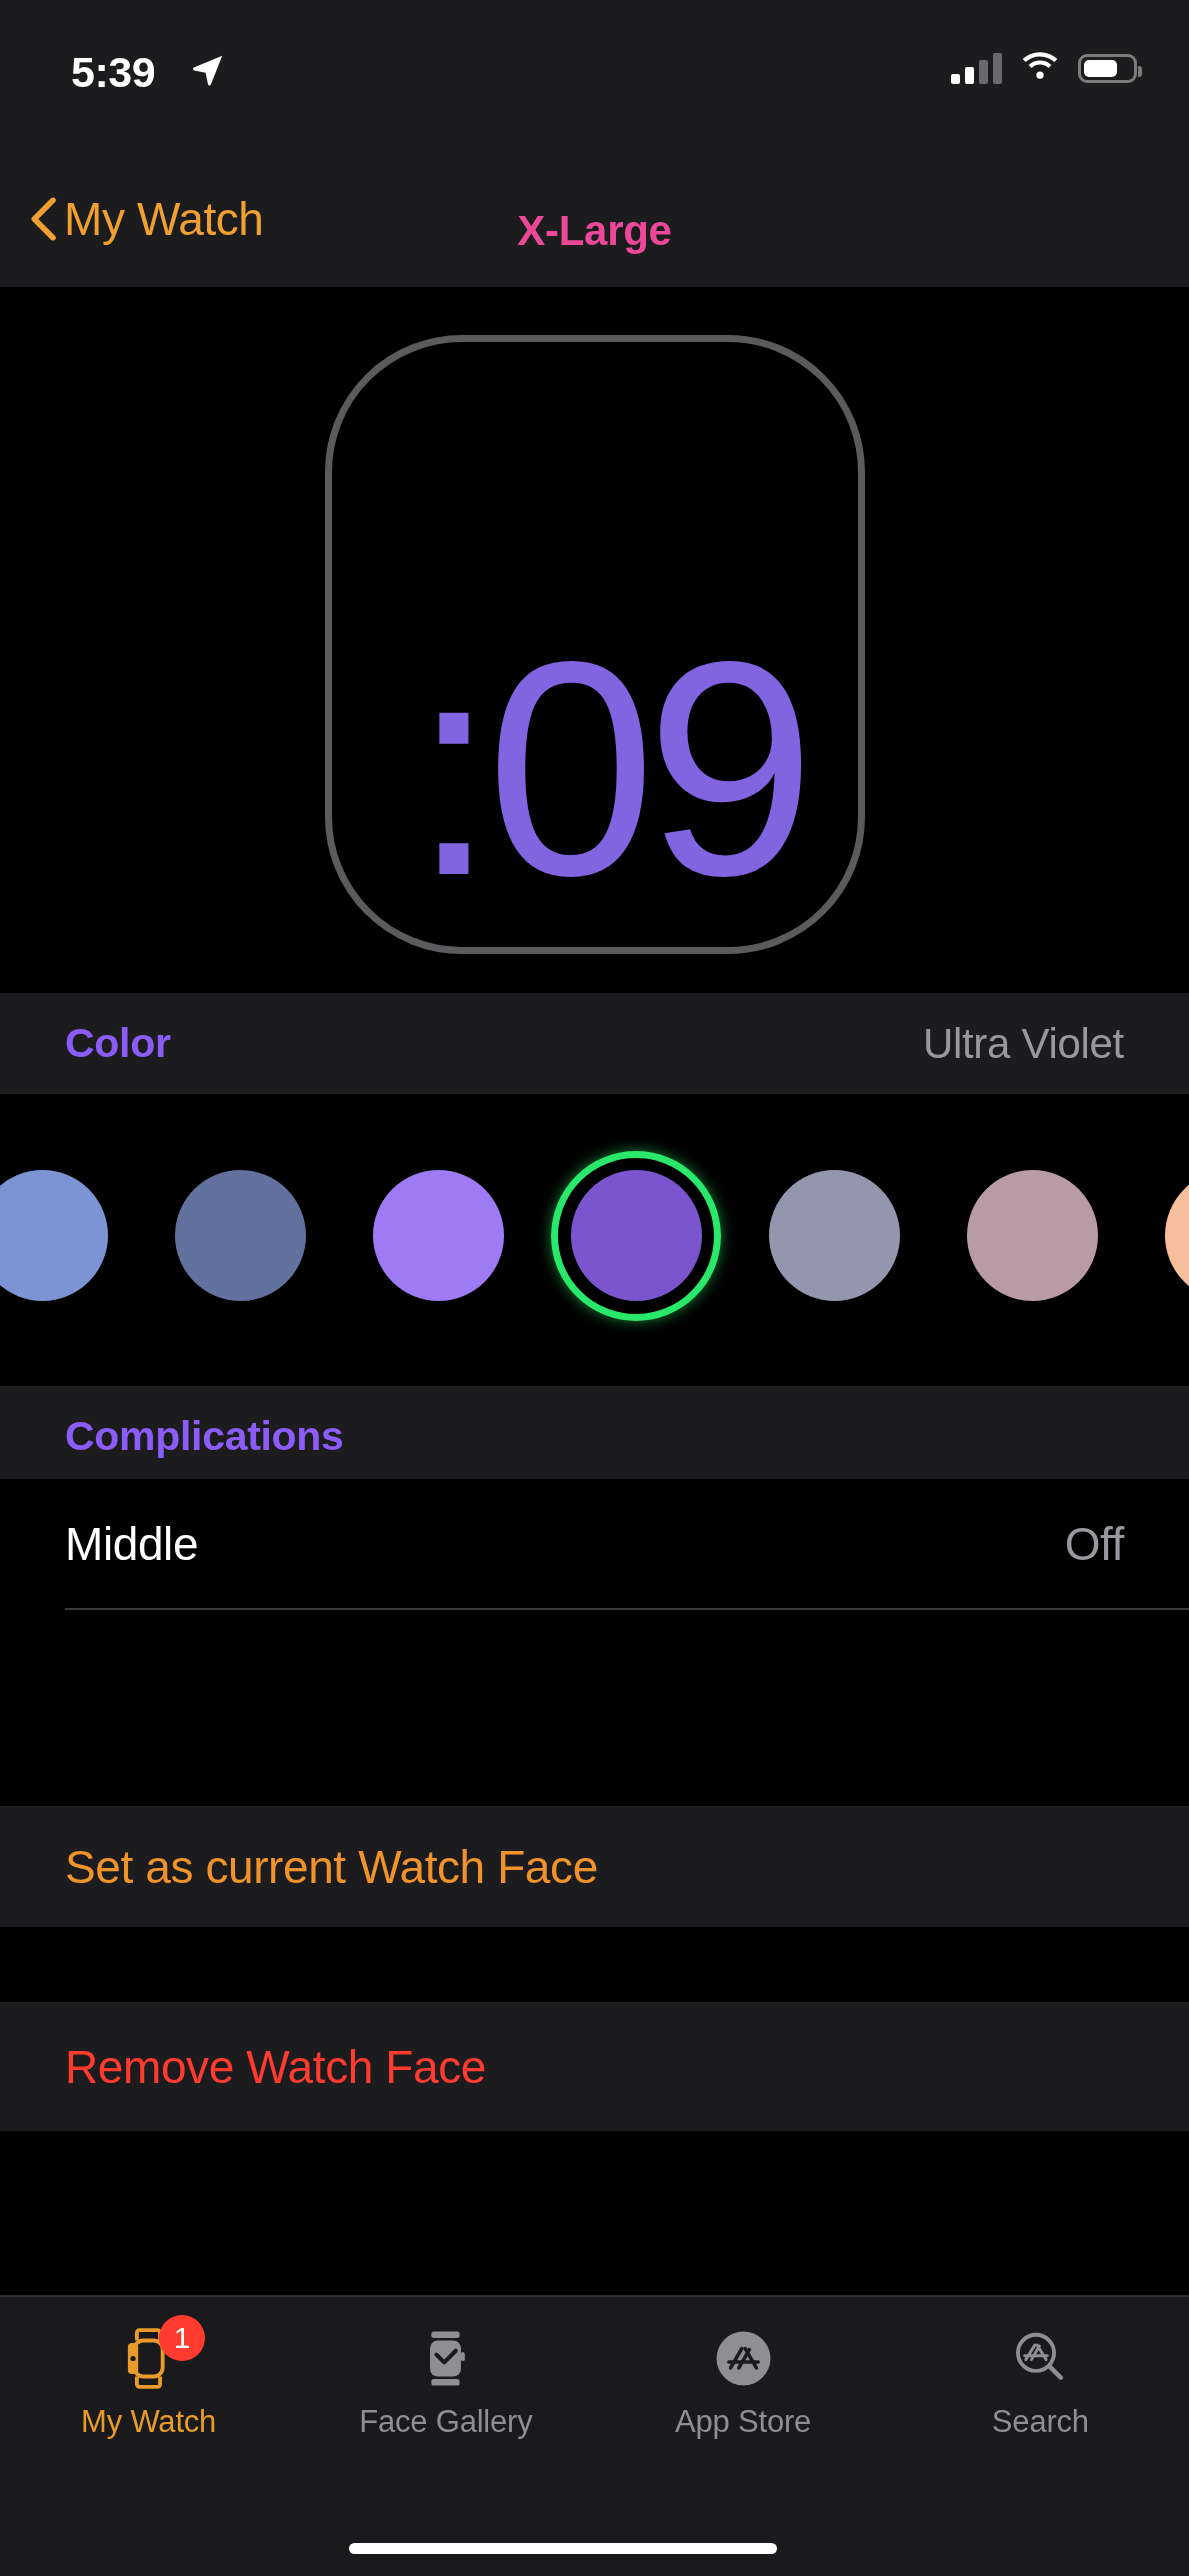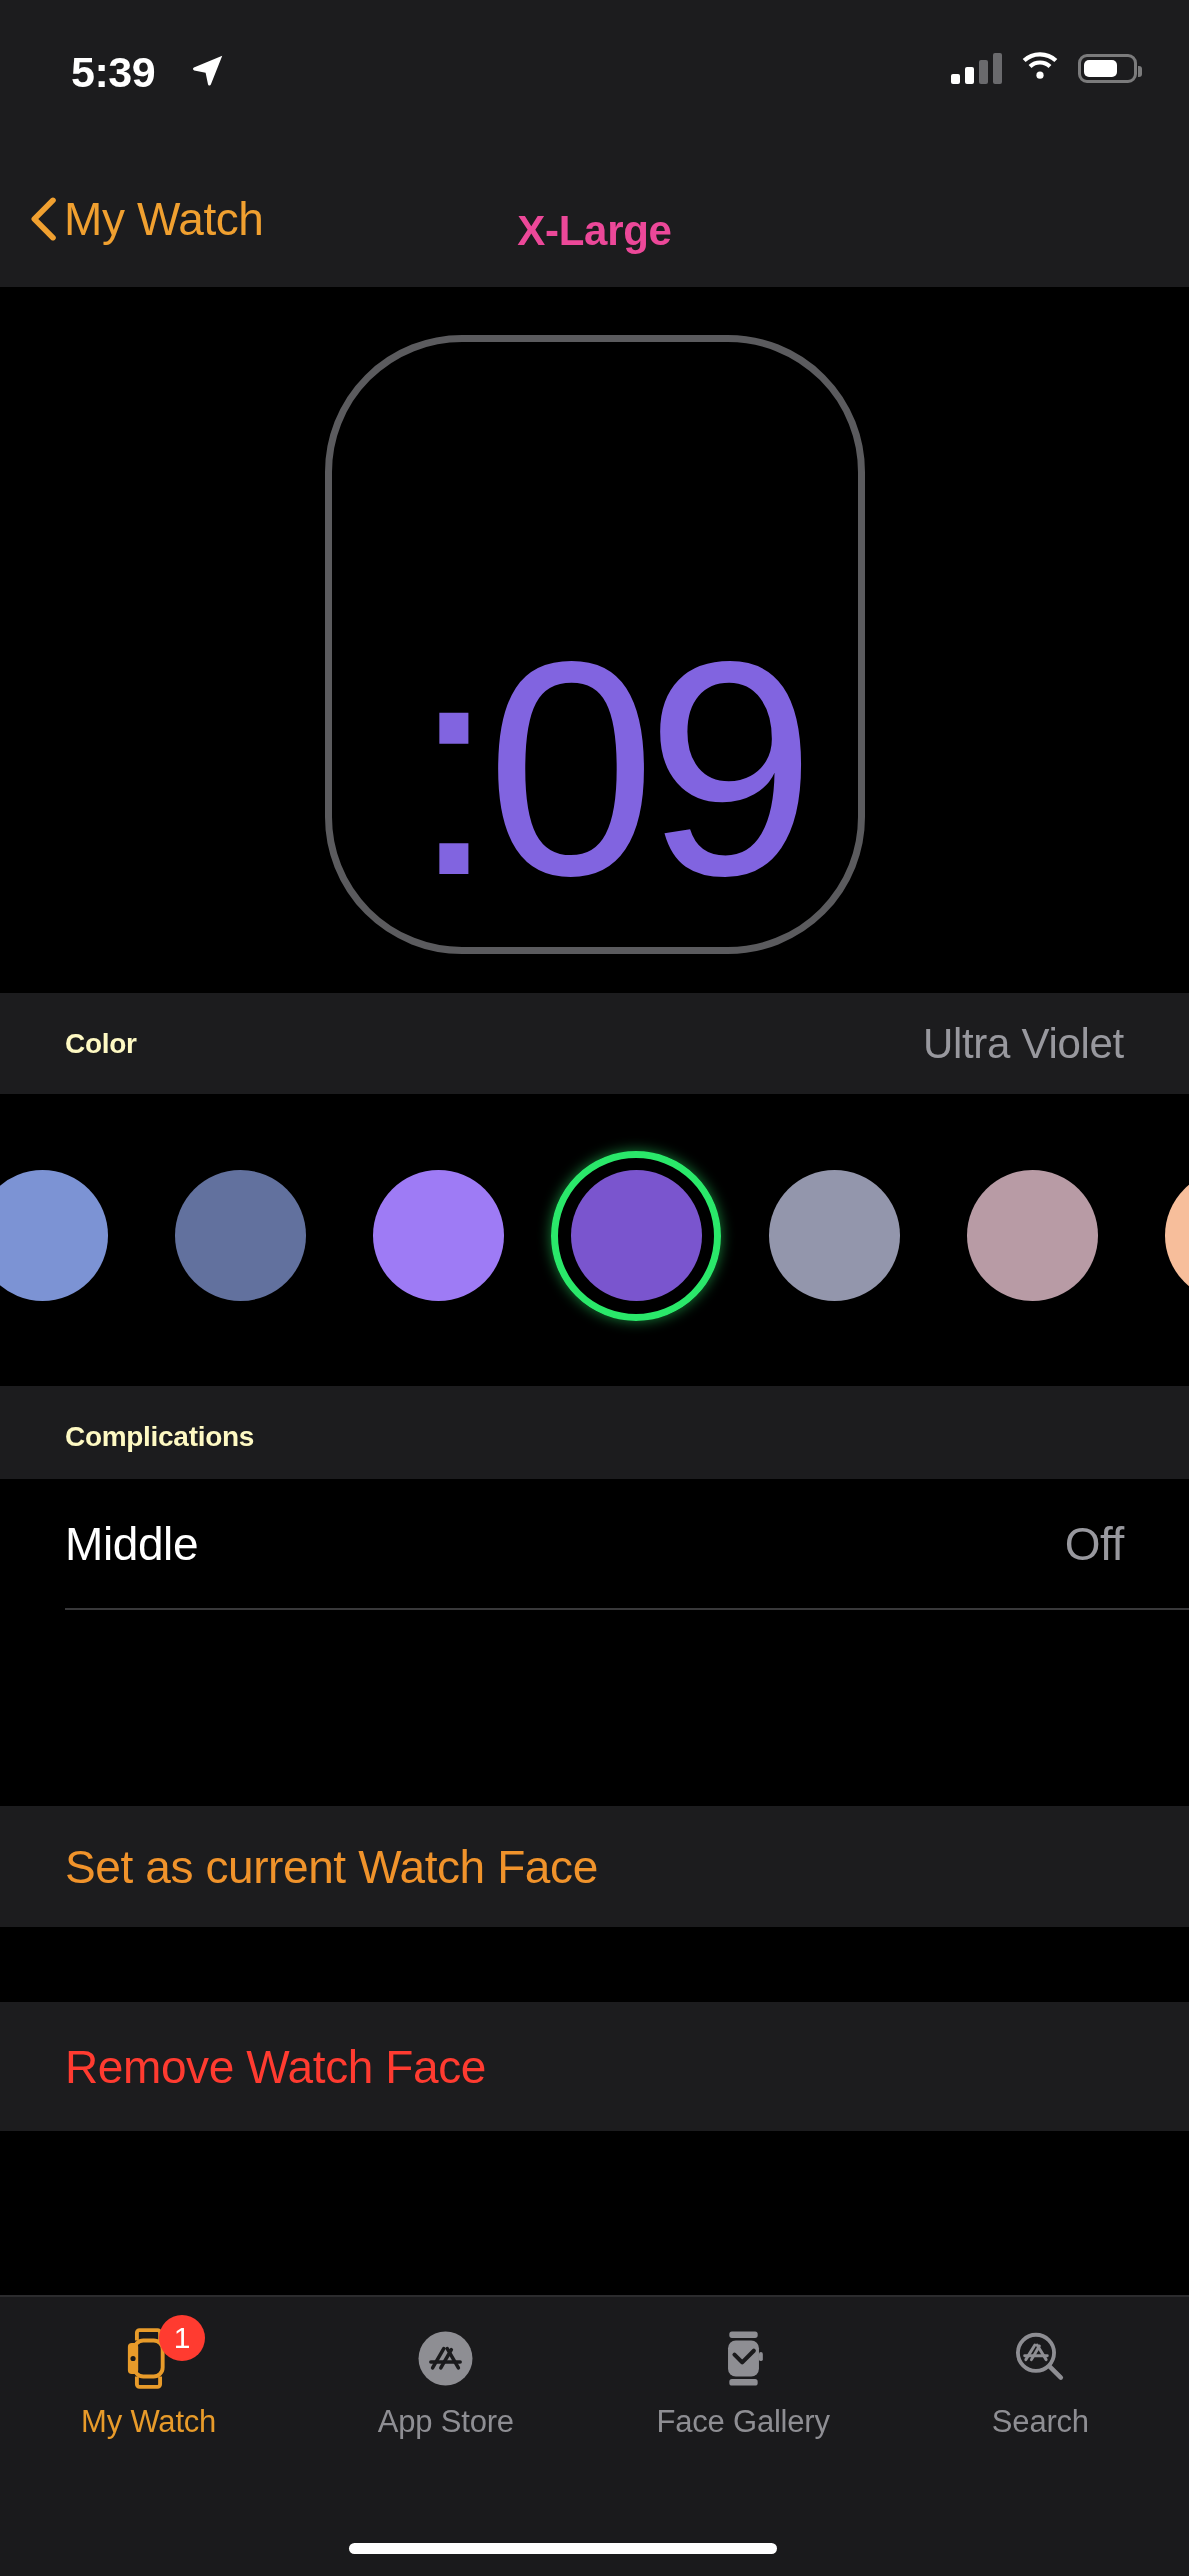--- a/index.html
+++ b/index.html
@@ -84,21 +84,21 @@
     position:absolute; right:52px; top:287px;
     font-size:305px; line-height:0.92; letter-spacing:-10px;
   }
 
   
   .grouphdr {
     position:absolute; left:0; width:1189px; background:#1C1C1E;
     display:flex; align-items:center; justify-content:space-between;
     padding:0 65px;
   }
-  .grouphdr .t { font-size:28px; font-weight:700; color:#fef9c3; letter-spacing:-0.3px; }
+  .grouphdr .t { font-size:41px; font-weight:700; color:#8b5cf6; letter-spacing:-0.3px; }
   .grouphdr .v { font-size:42px; color:#98989E; letter-spacing:-0.3px; }
 
   .color-hdr { top:993px; height:101px; }
   .compl-hdr { top:1378px; height:101px;margin-top:8px; }
 
   
   .swatches {
     position:absolute; top:1094px; left:0; width:1189px; height:283px;
     background:#000; overflow:hidden;
   }
@@ -278,39 +278,39 @@
        <path d="M13 40v6a2 2 0 0 0 2 2h14a2 2 0 0 0 2-2v-6" fill="none" stroke="#E89B2A" stroke-width="3"></path>
        <rect x="6" y="14" width="8" height="24" rx="3" fill="#E89B2A"></rect>
        <circle cx="10" cy="26" r="2" fill="#1A1A1C"></circle>
      </svg>
           <div class="badge">1</div>
         </div>
         <div class="tab-lbl" style="color: rgb(232, 155, 42);">My Watch</div>
       </div>
       <div class="tab">
         <div class="tab-ico">
-          <svg viewBox="0 0 52 52" width="61" height="61">
-       <circle cx="26" cy="26" r="23" fill="#8E8E93"></circle>
-       <path d="M15 34l9.5-16.5M37 34l-9.5-16.5M22 34l9-15.5" fill="none" stroke="#1A1A1C" stroke-width="3" stroke-linecap="round"></path>
-       <path d="M13.5 29h25" fill="none" stroke="#1A1A1C" stroke-width="3" stroke-linecap="round"></path>
-     </svg>
-        </div>
-        <div class="tab-lbl" style="color: rgb(142, 142, 147);">App Store</div>
-      </div>
-      <div class="tab">
-        <div class="tab-ico">
           <svg viewBox="0 0 44 52" width="57" height="67">
        <rect x="10" y="12" width="24" height="28" rx="6" fill="#8E8E93"></rect>
        <rect x="11" y="5" width="22" height="5" rx="2" fill="#8E8E93"></rect>
        <rect x="11" y="42" width="22" height="5" rx="2" fill="#8E8E93"></rect>
        <rect x="34" y="21" width="3" height="7" rx="1.5" fill="#8E8E93"></rect>
        <path d="M15 23l6 6 9-9" fill="none" stroke="#1A1A1C" stroke-width="3.2" stroke-linecap="round" stroke-linejoin="round"></path>
      </svg>
         </div>
         <div class="tab-lbl" style="color: rgb(142, 142, 147);">Face Gallery</div>
+      </div>
+      <div class="tab">
+        <div class="tab-ico">
+          <svg viewBox="0 0 52 52" width="61" height="61">
+       <circle cx="26" cy="26" r="23" fill="#8E8E93"></circle>
+       <path d="M15 34l9.5-16.5M37 34l-9.5-16.5M22 34l9-15.5" fill="none" stroke="#1A1A1C" stroke-width="3" stroke-linecap="round"></path>
+       <path d="M13.5 29h25" fill="none" stroke="#1A1A1C" stroke-width="3" stroke-linecap="round"></path>
+     </svg>
+        </div>
+        <div class="tab-lbl" style="color: rgb(142, 142, 147);">App Store</div>
       </div>
       <div class="tab">
         <div class="tab-ico">
           <svg viewBox="0 0 54 54" width="61" height="61">
        <circle cx="23" cy="22" r="16" fill="none" stroke="#8E8E93" stroke-width="3.4"></circle>
        <path d="M14 28l8-13M32 28l-8-13M19 28l7-12" fill="none" stroke="#8E8E93" stroke-width="2.6" stroke-linecap="round"></path>
        <path d="M13 24.5h20" fill="none" stroke="#8E8E93" stroke-width="2.6" stroke-linecap="round"></path>
        <path d="M35 34l10 10" fill="none" stroke="#8E8E93" stroke-width="4" stroke-linecap="round"></path>
      </svg>
         </div>

